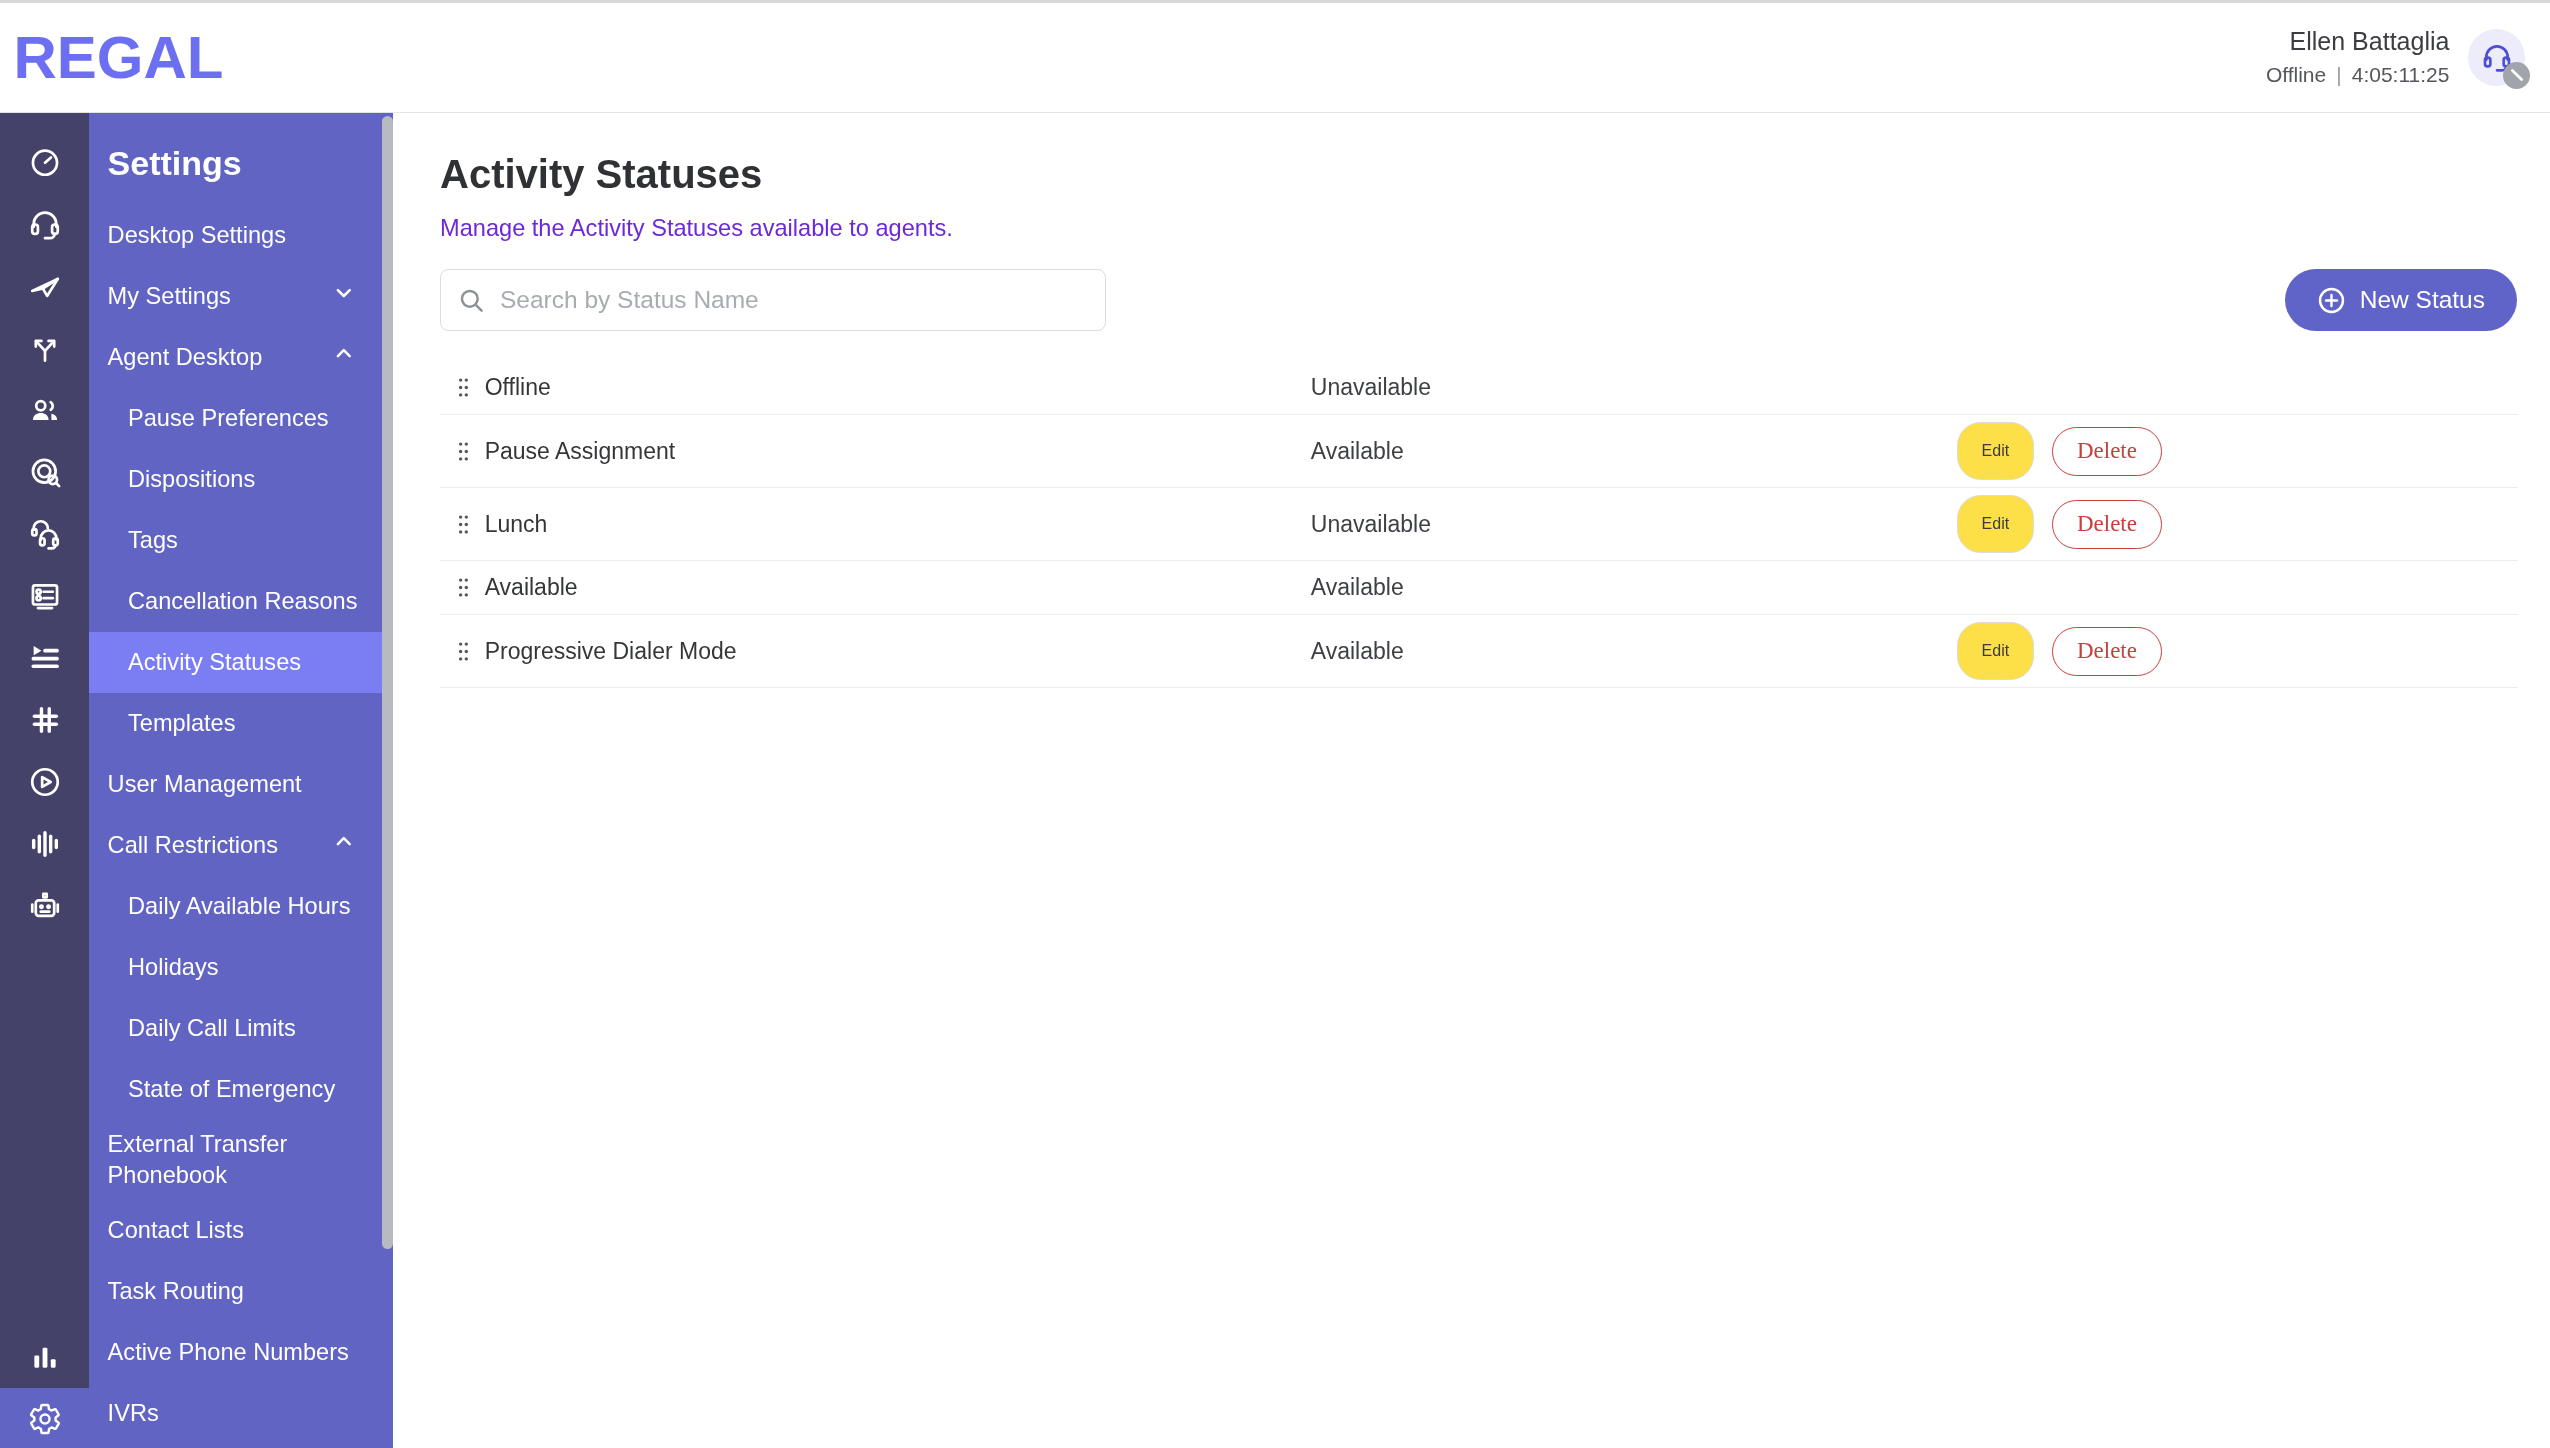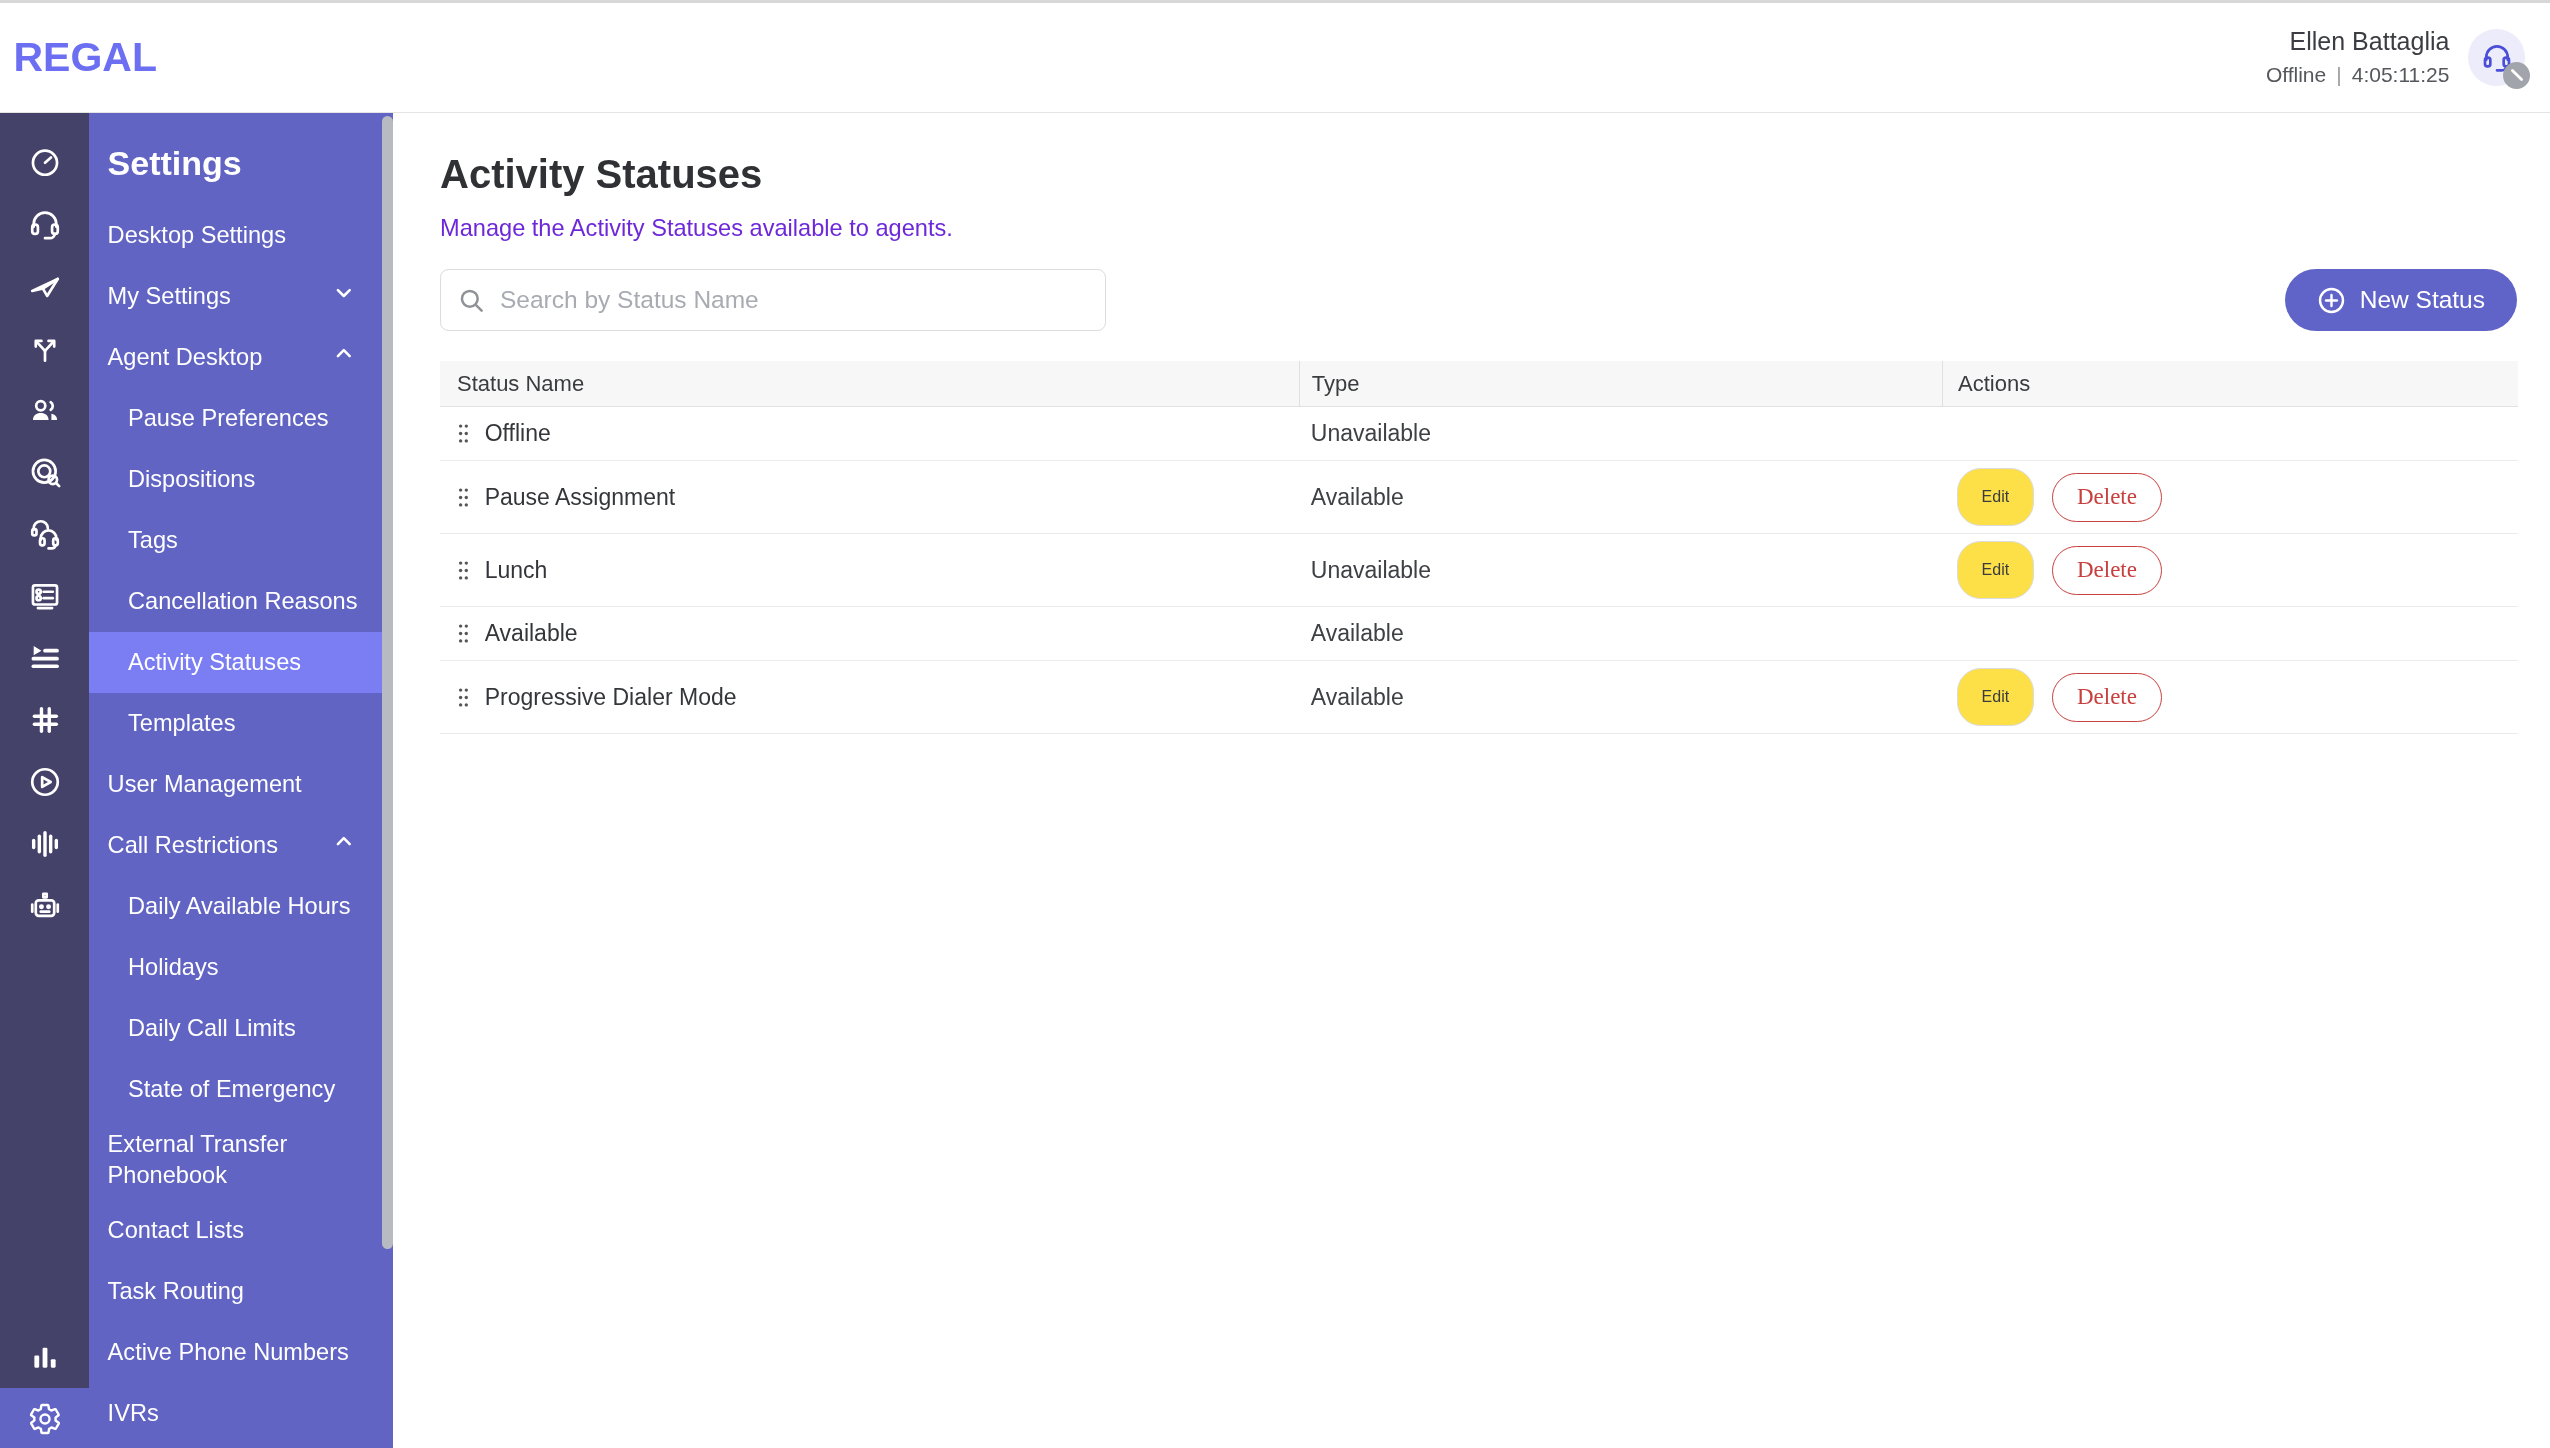--- a/index.html
+++ b/index.html
@@ -4,21 +4,21 @@
 <style>
   * { margin:0; padding:0; box-sizing:border-box; }
   html,body { width:2550px; height:1449px; overflow:hidden; background:#fff;
               font-family:"Liberation Sans", sans-serif; }
 
   .top-line { height:2.5px; background:#d8d8d8; }
 
   
   .header { height:110px; background:#fff; display:flex; align-items:center;
             padding:0 25px 0 13.5px; border-bottom:1.7px solid #e4e4e4; }
-  .logo { font-size:41px; font-weight:800; letter-spacing:0px; color:#6c6ff2; }
+  .logo { font-size:60px; font-weight:800; letter-spacing:0px; color:#6c6ff2; }
   .user-block { margin-left:auto; text-align:right; }
   .user-name { font-size:25px; color:#3b3d42; font-weight:500; }
   .user-status { margin-top:6.7px; font-size:21px; color:#55575c; display:flex;
                  justify-content:flex-end; gap:10px; }
   .user-status .sep { color:#9a9ca1; }
   .avatar { position:relative; width:57px; height:57px; margin-left:18.6px;
             border-radius:50%; background:#ececfa; display:flex;
             align-items:center; justify-content:center; }
   .avatar svg { width:32px; height:32px; }
   .avatar-badge { position:absolute; right:-5px; bottom:-3.4px; width:27px; height:27px;
@@ -345,25 +345,20 @@
         <svg viewBox="0 0 24 24">
           <circle cx="12" cy="12" r="9.5"></circle>
             <line x1="12" y1="7.5" x2="12" y2="16.5"></line>
             <line x1="7.5" y1="12" x2="16.5" y2="12"></line>
         </svg>
         <span>New Status</span>
       </button>
     </div>
 
     <div class="table">
-      <div class="trow thead">
-        <div class="cell c1">Status Name</div>
-        <div class="cell c2">Type</div>
-        <div class="cell c3">Actions</div>
-      </div>
 
       <div class="trow short">
         <div class="c1">
           <span class="drag-handle">
             <svg viewBox="0 0 12 20">
                 <g fill="#55575c">
                   <circle cx="3.4" cy="3" r="1.6"></circle>
                   <circle cx="3.4" cy="10" r="1.6"></circle>
                   <circle cx="3.4" cy="17" r="1.6"></circle>
                   <circle cx="8.8" cy="3" r="1.6"></circle>

